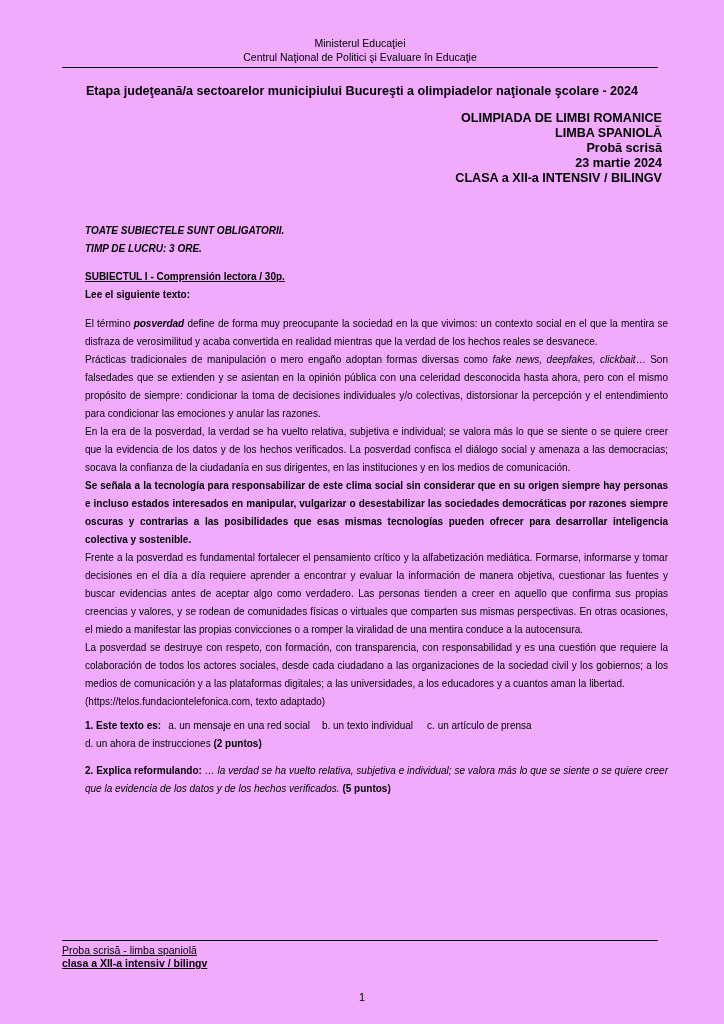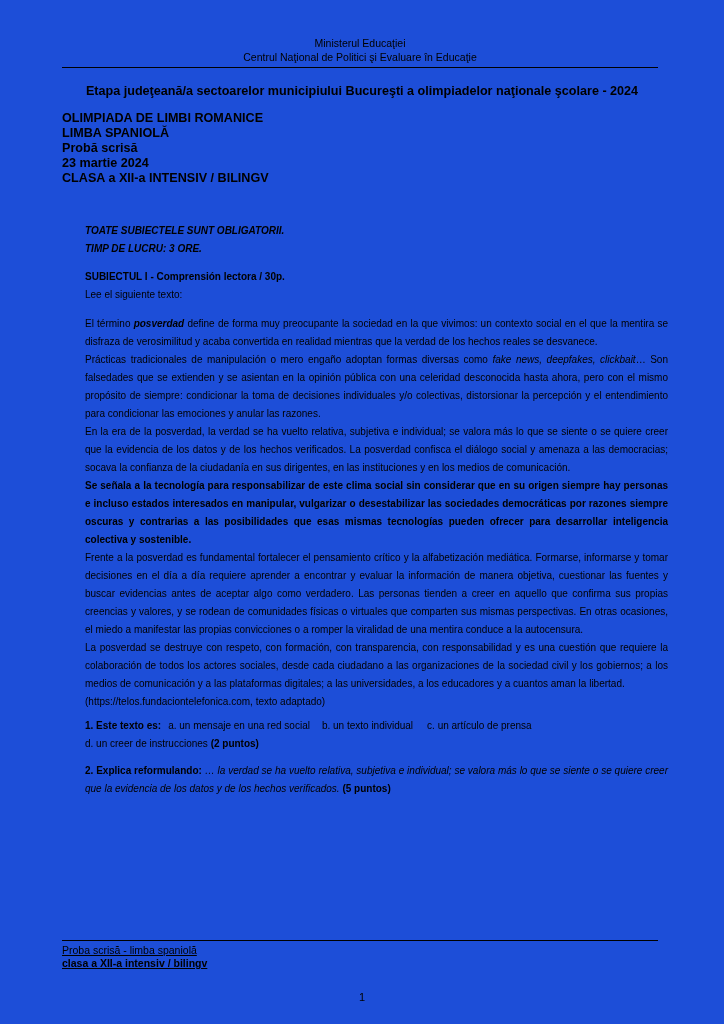--- a/index.html
+++ b/index.html
@@ -4,55 +4,55 @@
 <style>
   * { margin: 0; padding: 0; box-sizing: border-box; }
   html, body { background: #ffffff; }
   body {
     width: 724px; height: 1024px;
     position: relative;
     font-family: "Liberation Sans", sans-serif;
     color: #000;
     overflow: hidden;
   }
-  .page { position: absolute; inset: 0; background: #1d4ed8; }
+  .page { position: absolute; inset: 0; background: #f0abfc; }
 
   
   .doc-header {
     position: absolute; top: 36px; left: 62px; width: 596px;
     text-align: center;
     font-size: 10.5px; line-height: 14px;
     border-bottom: 1px solid #000;
     padding-bottom: 3px;
   }
 
   
   .stage-title {
     position: absolute; top: 84px; left: 30px; width: 664px;
     text-align: center; font-weight: bold; font-size: 12.6px;
     white-space: nowrap;
   }
 
   
   .title-block {
     position: absolute; top: 111px; left: 62px; width: 600px;
-    text-align: left; font-weight: bold;
+    text-align: right; font-weight: bold;
     font-size: 12.6px; line-height: 15px;
   }
 
   
   .content {
     position: absolute; top: 222px; left: 85px; width: 583px;
     font-size: 10px; line-height: 18px;
   }
   .instructions { font-weight: bold; font-style: italic; }
   .section-heading {
-    margin-top: 10px; font-weight: bold; 
+    margin-top: 10px; font-weight: bold; text-decoration: underline;
   }
-  .reading-intro { font-weight: normal; }
+  .reading-intro { font-weight: bold; }
   .reading { margin-top: 11px; }
   .reading p { text-align: justify; }
   .reading p.bold-par { font-weight: bold; }
   .bi { font-weight: bold; font-style: italic; }
   .it { font-style: italic; }
   .b  { font-weight: bold; }
   .source-line { text-align: left; }
 
   .question1 { margin-top: 6px; }
   .q1-line1 { white-space: nowrap; }
@@ -110,21 +110,21 @@
       <p><span>Prácticas tradicionales de manipulación o mero engaño adoptan formas diversas como </span><span class="it">fake news, deepfakes, clickbait</span><span>… Son falsedades que se extienden y se asientan en la opinión pública con una celeridad desconocida hasta ahora, pero con el mismo propósito de siempre: condicionar la toma de decisiones individuales y/o colectivas, distorsionar la percepción y el entendimiento para condicionar las emociones y anular las razones.</span></p>
       <p>En la era de la posverdad, la verdad se ha vuelto relativa, subjetiva e individual; se valora más lo que se siente o se quiere creer que la evidencia de los datos y de los hechos verificados. La posverdad confisca el diálogo social y amenaza a las democracias; socava la confianza de la ciudadanía en sus dirigentes, en las instituciones y en los medios de comunicación.</p>
       <p class="bold-par">Se señala a la tecnología para responsabilizar de este clima social sin considerar que en su origen siempre hay personas e incluso estados interesados en manipular, vulgarizar o desestabilizar las sociedades democráticas por razones siempre oscuras y contrarias a las posibilidades que esas mismas tecnologías pueden ofrecer para desarrollar inteligencia colectiva y sostenible.</p>
       <p>Frente a la posverdad es fundamental fortalecer el pensamiento crítico y la alfabetización mediática. Formarse, informarse y tomar decisiones en el día a día requiere aprender a encontrar y evaluar la información de manera objetiva, cuestionar las fuentes y buscar evidencias antes de aceptar algo como verdadero. Las personas tienden a creer en aquello que confirma sus propias creencias y valores, y se rodean de comunidades físicas o virtuales que comparten sus mismas perspectivas. En otras ocasiones, el miedo a manifestar las propias convicciones o a romper la viralidad de una mentira conduce a la autocensura.</p>
       <p>La posverdad se destruye con respeto, con formación, con transparencia, con responsabilidad y es una cuestión que requiere la colaboración de todos los actores sociales, desde cada ciudadano a las organizaciones de la sociedad civil y los gobiernos; a los medios de comunicación y a las plataformas digitales; a las universidades, a los educadores y a cuantos aman la libertad.</p>
       <div class="source-line">(https://telos.fundaciontelefonica.com, texto adaptado)</div>
     </div>
 
     <div class="question1">
       <div class="q1-line1"><span class="q-label">1. Este texto es:</span><span class="opt-a">a. un mensaje en una red social</span><span class="opt-b">b. un texto individual</span><span class="opt-c">c. un artículo de prensa</span></div>
-      <div><span>d. un creer de instrucciones </span><span class="b">(2 puntos)</span></div>
+      <div><span>d. un ahora de instrucciones </span><span class="b">(2 puntos)</span></div>
     </div>
 
     <div class="question2"><span class="q-label">2. Explica reformulando:</span><span class="it"> … la verdad se ha vuelto relativa, subjetiva e individual; se valora más lo que se siente o se quiere creer que la evidencia de los datos y de los hechos verificados.</span><span class="b"> (5 puntos)</span></div>
 
   </div>
 
   <div class="doc-footer">
     <div>Proba scrisă - limba spaniolă</div>
     <div class="footer-line2">clasa a XII-a intensiv / bilingv</div>
   </div>

